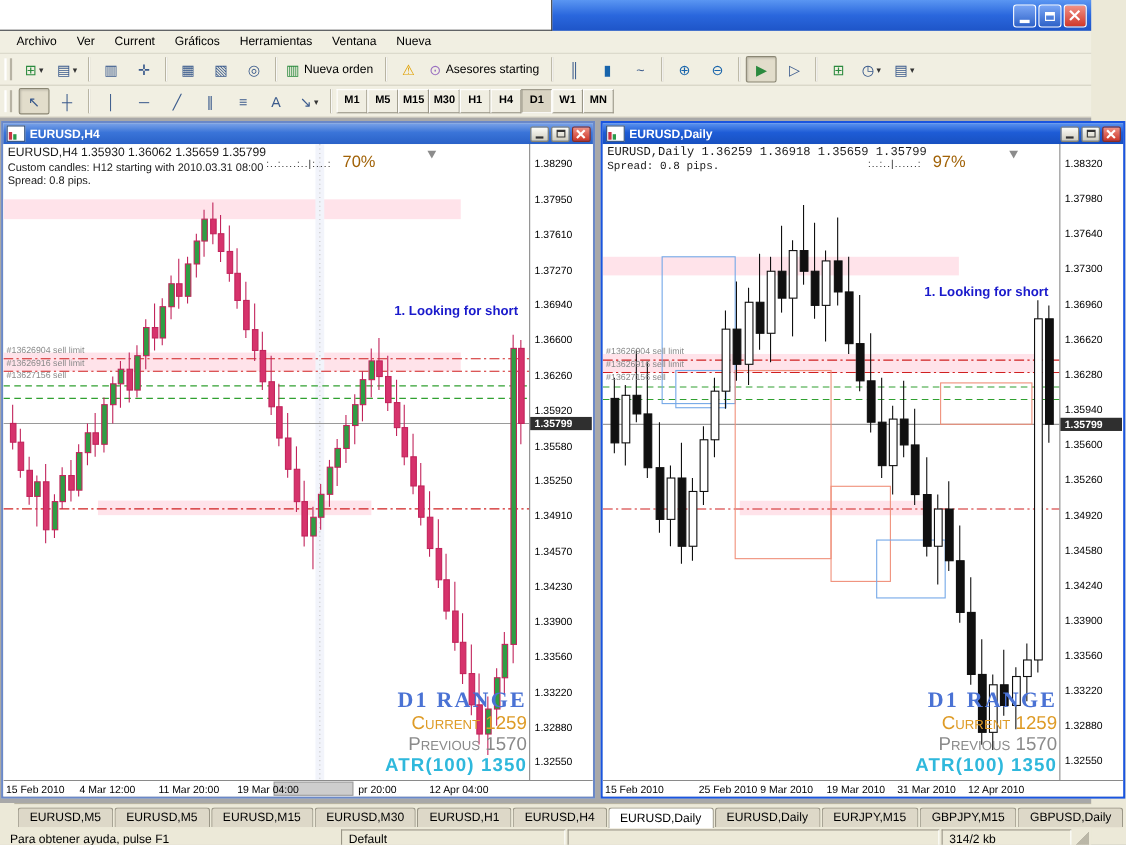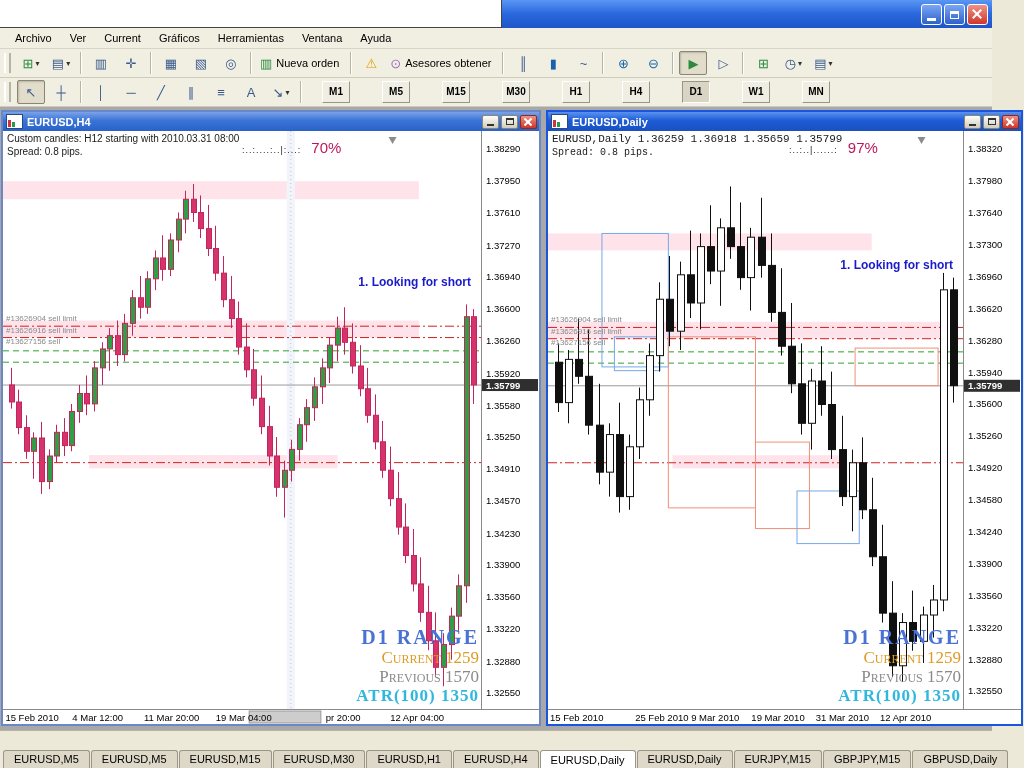--- a/index.html
+++ b/index.html
@@ -29,21 +29,21 @@
   .toolbar{height:28px;flex:0 0 28px;background:#f1efe2;border-bottom:1px solid #cfcbbc;display:flex;align-items:center;padding-left:2px;}
   .tb-grip{width:3px;height:20px;border-left:2px solid #fff;border-right:2px solid #b7b3a4;margin:0 5px 0 2px;}
   .tb-btn{display:inline-flex;align-items:center;height:22px;min-width:22px;padding:0 2px;margin:0 1px;
           border:1px solid transparent;border-radius:2px;justify-content:center;cursor:default;}
   .tb-btn.pressed{border:1px solid #8a8673;background:#e2ddcb;box-shadow:inset 1px 1px 2px rgba(0,0,0,.18);}
   .tb-glyph{font-size:13px;line-height:1;color:#3a5a8c;}
   .tb-label{padding:0 3px 0 4px;color:#000;}
   .tb-caret{font-size:8px;color:#333;margin-left:2px;}
   .tb-sep{width:1px;height:22px;background:#b8b4a2;border-right:1px solid #fff;margin:0 4px;}
   .tf-btn{display:inline-block;width:26px;height:20px;line-height:20px;text-align:center;font-size:10px;font-weight:bold;
-          background:#f0eee2;border:1px solid;border-color:#fff #9a9687 #9a9687 #fff;margin:16px;cursor:default;}
+          background:#f0eee2;border:1px solid;border-color:#fff #9a9687 #9a9687 #fff;margin:0;cursor:default;}
   .tf-btn.active{background:#d9d4c3;border-color:#9a9687 #fff #fff #9a9687;}
 
   
   .mdi{flex:0 0 623px;height:623px;position:relative;background:#a8a8a8;}
   .chart-window{position:absolute;top:3px;height:616px;box-sizing:border-box;border:2px solid #6a88c8;background:#ece9d8;}
   .chart-window.active-win{border-color:#1a55e0;}
   .win-titlebar{height:19px;display:flex;align-items:center;padding:0 2px 0 3px;
                 background:linear-gradient(180deg,#7aa2e8 0%,#3a74d8 45%,#2a62c8 100%);}
   .chart-window.active-win .win-titlebar{background:linear-gradient(180deg,#5a92f0 0%,#1e5cd6 45%,#1850c0 100%);}
   .win-ico{width:13px;height:11px;background:#fff;border:1px solid #2a4a7a;display:inline-flex;align-items:flex-end;gap:1px;padding:1px;box-sizing:content-box;margin-right:4px;}
@@ -63,30 +63,30 @@
   .cg-x i:last-child{transform:rotate(-45deg);}
   .chart-region{position:absolute;left:0;right:0;top:19px;bottom:0;background:#ffffff;overflow:hidden;}
   svg text.ax{font-family:"Liberation Sans",sans-serif;font-size:9.5px;fill:#000;}
   svg text.ax.tag{fill:#fff;font-weight:bold;}
 
   .chart-overlays{position:absolute;left:0;top:0;right:0;bottom:0;pointer-events:none;}
   .chart-overlays > div{position:absolute;white-space:nowrap;}
   .info-lines{font-size:10px;color:#1a1a1a;line-height:1.25;}
   .info-lines .info-first{font-size:11px;}
   .progress .progress-dots{font-size:9px;color:#222;letter-spacing:1px;margin-right:10px;}
-  .progress .progress-val{font-size:15px;color:#be185d;}
+  .progress .progress-val{font-size:15px;color:#a16207;}
   .looking{font-size:12px;font-weight:bold;}
   .range-box{text-align:right;line-height:1.12;}
   .range-title{font-family:"Liberation Serif",serif;font-weight:bold;font-size:20px;letter-spacing:2px;}
-  .range-row{font-family:Liberation Serif, serif;font-variant:small-caps;font-size:17px;}
+  .range-row{font-family:Liberation Sans, sans-serif;font-variant:small-caps;font-size:17px;}
   .range-atr{font-weight:bold;letter-spacing:1px;}
   .order-lbl{font-size:8px;color:#8a8a8a;}
 
   
-  .tabsbar{flex:0 0 21px;height:21px;background:#ece9d8;border-top:1px solid #b8b4a2;display:flex;align-items:flex-end;padding:16px 0 0 3px;}
+  .tabsbar{flex:0 0 21px;height:21px;background:#ece9d8;border-top:1px solid #b8b4a2;display:flex;align-items:flex-end;padding:0 0 0 3px;margin-left:13px;}
   .tab{display:inline-block;padding:2px 10px 3px 10px;margin-right:1px;border:1px solid #9a9687;border-bottom:none;
        border-radius:3px 3px 0 0;background:#ddd8c8;font-size:11px;cursor:default;}
   .tab.active{background:#fff;position:relative;top:1px;padding-top:3px;}
 
   
   .statusbar{flex:0 0 20px;height:20px;background:#ece9d8;display:flex;align-items:stretch;gap:2px;padding:2px 2px 1px 2px;box-sizing:border-box;}
   .status-cell{display:flex;align-items:center;padding:0 6px;border:1px solid;border-color:#9a9687 #fff #fff #9a9687;white-space:nowrap;overflow:hidden;}
   .status-cell.help{flex:0 0 292px;border-color:transparent;}
   .status-cell.profile{flex:0 0 190px;}
   .status-cell.spacer{flex:1;}
@@ -117,21 +117,21 @@
     </div>
   </div>
 
   <div class="menubar" id="menubar">
       <span class="menu-item">Archivo</span>
       <span class="menu-item">Ver</span>
       <span class="menu-item">Current</span>
       <span class="menu-item">Gráficos</span>
       <span class="menu-item">Herramientas</span>
       <span class="menu-item">Ventana</span>
-      <span class="menu-item">Ayuda</span>
+      <span class="menu-item">Nueva</span>
     </div>
 
   <div class="toolbar" id="toolbar-main">
       <span class="tb-grip"></span>
       <span class="tb-btn">
         <span class="tb-glyph" style="color: rgb(43, 138, 62);">⊞</span>
         <span class="tb-caret">▾</span>
       </span>
       <span class="tb-btn">
         <span class="tb-glyph">▤</span>
@@ -158,21 +158,21 @@
       <span class="tb-btn">
         <span class="tb-glyph" style="color: rgb(43, 138, 62);">▥</span>
         <span class="tb-label">Nueva orden</span>
       </span>
       <span class="tb-sep"></span>
       <span class="tb-btn">
         <span class="tb-glyph" style="color: rgb(224, 160, 0);">⚠</span>
       </span>
       <span class="tb-btn">
         <span class="tb-glyph" style="color: rgb(154, 111, 192);">⊙</span>
-        <span class="tb-label">Asesores obtener</span>
+        <span class="tb-label">Asesores starting</span>
       </span>
       <span class="tb-sep"></span>
       <span class="tb-btn">
         <span class="tb-glyph">║</span>
       </span>
       <span class="tb-btn">
         <span class="tb-glyph" style="color: rgb(24, 100, 171);">▮</span>
       </span>
       <span class="tb-btn">
         <span class="tb-glyph">~</span>
@@ -446,20 +446,21 @@
               <text x="69.31" y="590" class="ax">4 Mar 12:00</text>
               <text x="141.01" y="590" class="ax">11 Mar 20:00</text>
               <text x="212.71" y="590" class="ax">19 Mar 04:00</text>
               <text x="322.65000000000003" y="590" class="ax">pr 20:00</text>
               <text x="387.18" y="590" class="ax">12 Apr 04:00</text>
             </g>
             <polygon points="385.57,6 393.57,6 389.57,13" fill="#8c8c8c"></polygon>
           </svg>
           <div class="chart-overlays">
             <div class="info-lines" style="left: 4px; top: 2px;">
+              <div class="info-first">EURUSD,H4 1.35930 1.36062 1.35659 1.35799</div>
               <div>Custom candles: H12 starting with 2010.03.31 08:00</div>
               <div>Spread: 0.8 pips.</div>
             </div>
             <div class="progress" style="left: 239px; top: 8px;"><span class="progress-dots">:..:....:..|:...:</span><span class="progress-val">70%</span></div>
             <div class="looking" style="right: 68px; top: 144px; color: rgb(26, 26, 204);">1. Looking  for short</div>
             <div class="range-box" style="right: 60px; bottom: 19px;">
               <div class="range-title" style="color: rgb(74, 114, 212);">D1  RANGE</div>
               <div class="range-row range-current" style="color: rgb(222, 155, 38);">Current  1259</div>
               <div class="range-row range-previous" style="color: rgb(138, 138, 138);">Previous  1570</div>
               <div class="range-row range-atr" style="color: rgb(47, 184, 220);">ATR(100)  1350</div>

